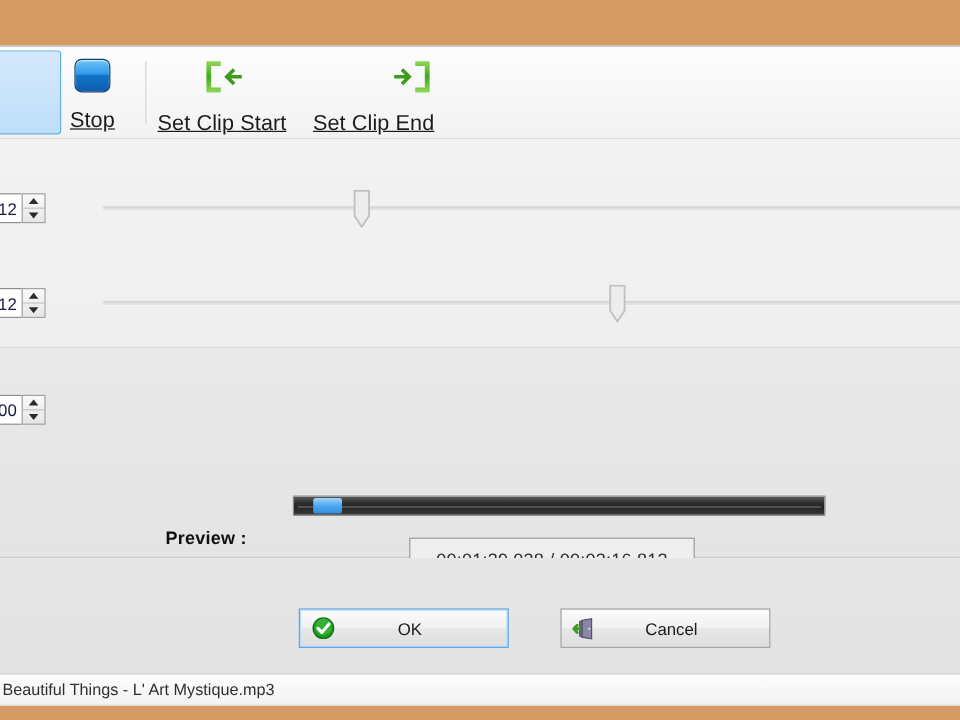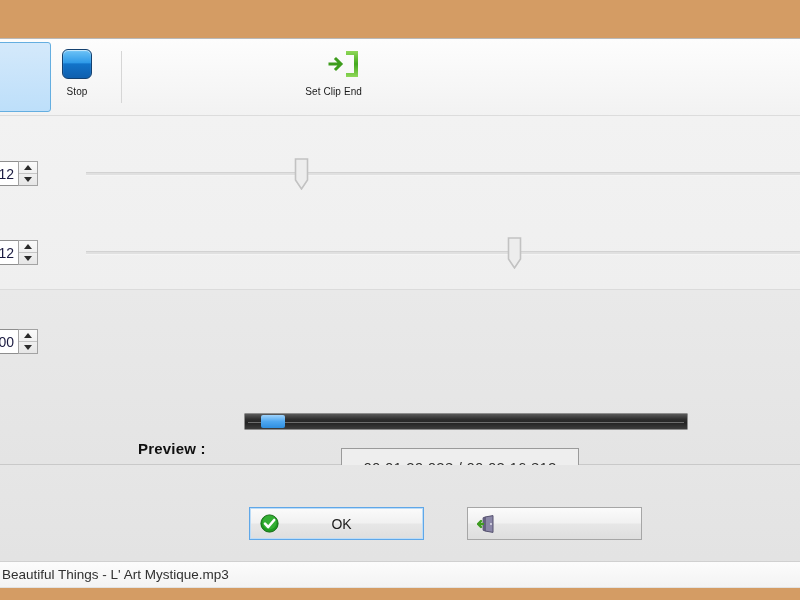--- a/index.html
+++ b/index.html
@@ -51,25 +51,26 @@
     justify-content: flex-start;
     padding-top: 6px;
     border: 1px solid transparent;
     border-radius: 3px;
   }
   .tb-btn.hover {
     background: linear-gradient(to bottom, #d4e9fb 0%, #bddffa 100%);
     border: 1px solid #64aee0;
   }
   .tb-label {
-    font-size: 10px;
+    font-size: 18px;
     color: #1b1b1b;
-    margin-top: 7px;
+    margin-top: 13px;
     white-space: nowrap;
     letter-spacing: .1px;
+    text-decoration: underline;
   }
   .tb-sep {
     position: absolute;
     top: 12px;
     width: 1px;
     height: 52px;
     background: #d6d6d6;
   }
 
   
@@ -292,20 +293,36 @@
         <div class="tb-label"></div>
       </div>
 
       <div class="tb-btn" style="left:80px;">
         <div class="ico-stop"></div>
         <div class="tb-label">Stop</div>
       </div>
 
       <div class="tb-sep" style="left:160px;"></div>
 
+      <div class="tb-btn" style="left:164px;width:120px;">
+        <span class="ico-clip">
+          <svg width="34" height="30" viewBox="0 0 34 30">
+            <defs>
+              <linearGradient id="gS" x1="0" y1="0" x2="0" y2="1">
+                <stop offset="0" stop-color="#8fd858"></stop>
+                <stop offset="0.5" stop-color="#43a81e"></stop>
+                <stop offset="1" stop-color="#8fd858"></stop>
+              </linearGradient>
+            </defs>
+            <path d="M16 2 H4 V28 H16 V24 H8 V6 H16 Z" fill="url(#gS)"></path>
+            <path d="M32 15 L22 15 M26 10 L21 15 L26 20" fill="none" stroke="#3d9c1c" stroke-width="3" stroke-linecap="square"></path>
+          </svg>
+        </span>
+        <div class="tb-label">Set Clip Start</div>
+      </div>
 
       <div class="tb-btn" style="left:282px;width:120px;align-items:flex-end;">
         <span class="ico-clip">
           <svg width="34" height="30" viewBox="0 0 34 30">
             <defs>
               <linearGradient id="gE" x1="0" y1="0" x2="0" y2="1">
                 <stop offset="0" stop-color="#8fd858"></stop>
                 <stop offset="0.5" stop-color="#43a81e"></stop>
                 <stop offset="1" stop-color="#8fd858"></stop>
               </linearGradient>
@@ -402,20 +419,21 @@
 
       <div class="dlg-btn" style="left:506px; top:42px; width:175px;">
         <span class="b-ico">
           <svg width="20" height="20" viewBox="0 0 20 20">
             <path d="M8 3 L16 1.6 V18.4 L8 17 Z" fill="#8b87a8" stroke="#55516e" stroke-width="1"></path>
             <path d="M8 3 L8 17 L6 16.2 L6 3.8 Z" fill="#6e6a8c" stroke="#55516e" stroke-width=".8"></path>
             <circle cx="14" cy="10" r="0.9" fill="#e8e8f0"></circle>
             <path d="M1 10 L6 10 M4 7 L1 10 L4 13" fill="none" stroke="#3f9b22" stroke-width="2.4" stroke-linecap="round" stroke-linejoin="round"></path>
           </svg>
         </span>
+        <span class="b-txt">Cancel</span>
       </div>
     </div>
 
     <div class="statusbar">
       <div class="status-text">Beautiful Things - L' Art Mystique.mp3</div>
     </div>
 
   </div>
 </div>
 

